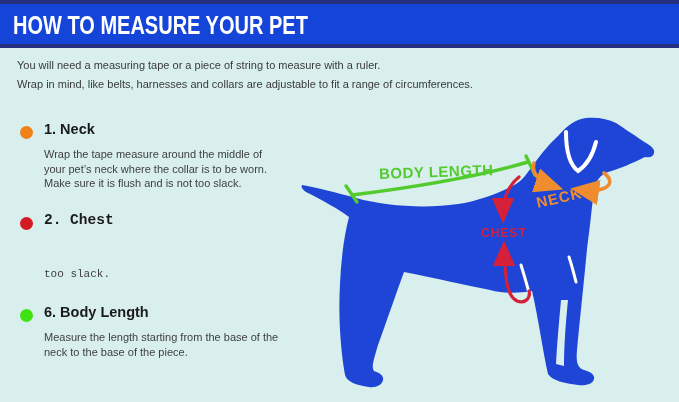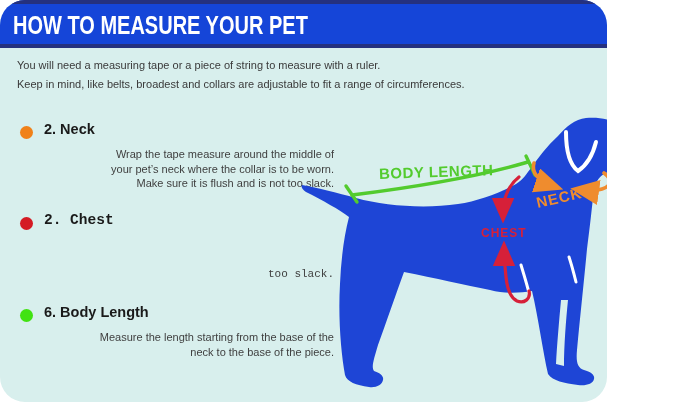--- a/index.html
+++ b/index.html
@@ -1,24 +1,23 @@
 <!DOCTYPE html>
 <html><head>
 <meta charset="utf-8">
 <style>
   * { margin: 0; padding: 0; box-sizing: border-box; }
   html,body { width: 679px; height: 402px; }
   body { font-family: "Liberation Sans", sans-serif; }
 
   .page {
     position: relative;
-    width: 607px; height: 402px;
+    width: 679px; height: 402px;
     background: #d8efed;
     overflow: hidden;
-    border-radius: 25px;
   }
 
   
   .header {
     position: absolute; left: 0; top: 0;
     width: 679px; height: 48px;
     background: #1545d8;
     border-top: 4px solid #25317f;
     border-bottom: 4px solid #25317f;
   }
@@ -55,21 +54,20 @@
   .step-length { top: 303px; }
 
   .step h2 {
     font-size: 14.5px; font-weight: bold; color: #1a1a1a;
     line-height: 18px;
   }
   .step p {
     margin-top: 9px;
     font-size: 11px; line-height: 14.5px; color: #3f3f3f;
     white-space: nowrap;
-    text-align: right;
   }
 
   
   .diagram-svg { position: absolute; left: 300px; top: 110px; width: 379px; height: 292px; }
 
   .measure-label {
     position: absolute;
     font-weight: bold;
     white-space: nowrap;
   }
@@ -95,29 +93,29 @@
 <body>
 
 <div class="page">
 
   <div class="header">
     <div class="title">HOW TO MEASURE YOUR PET</div>
   </div>
 
   <div class="intro">
     <span>You will need a measuring tape or a piece of string to measure with a ruler.</span><br>
-    <span>Keep in mind, like belts, broadest and collars are adjustable to fit a range of circumferences.</span>
+    <span>Wrap in mind, like belts, harnesses and collars are adjustable to fit a range of circumferences.</span>
   </div>
 
   <span class="bullet bullet-neck"></span>
   <span class="bullet bullet-chest"></span>
   <span class="bullet bullet-length"></span>
 
   <div class="step step-neck">
-    <h2>2. Neck</h2>
+    <h2>1. Neck</h2>
     <p>
       <span>Wrap the tape measure around the middle of</span><br>
       <span>your pet’s neck where the collar is to be worn.</span><br>
       <span>Make sure it is flush and is not too slack.</span>
     </p>
   </div>
 
   <div class="step step-chest">
     <h2>2. Chest</h2>
     <p>

